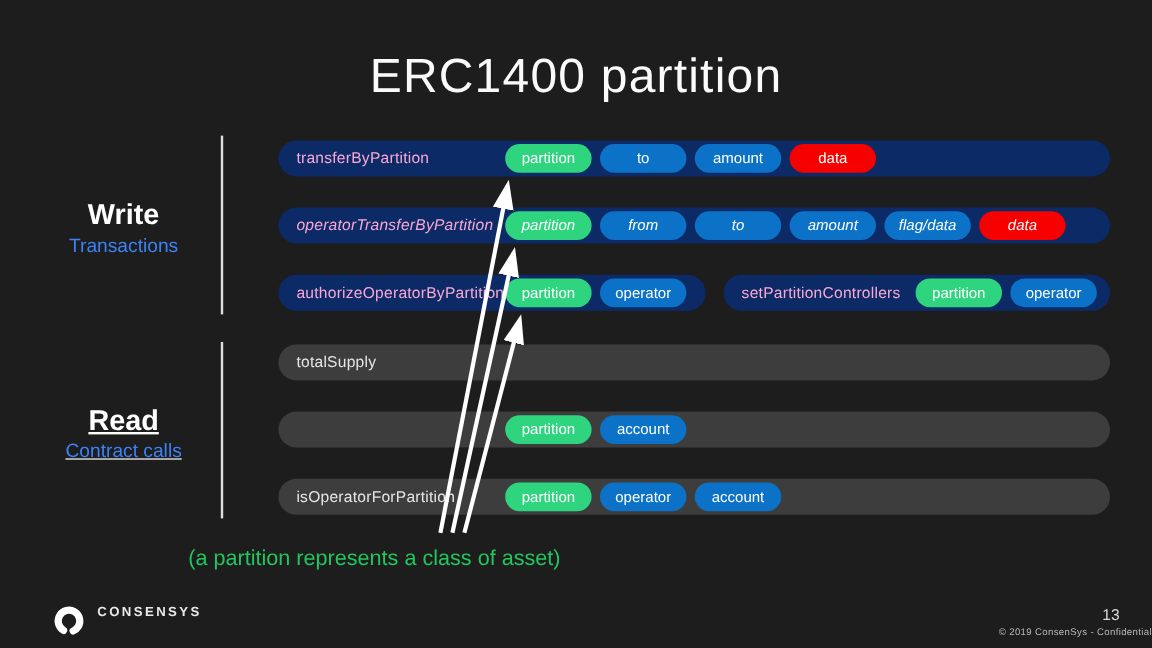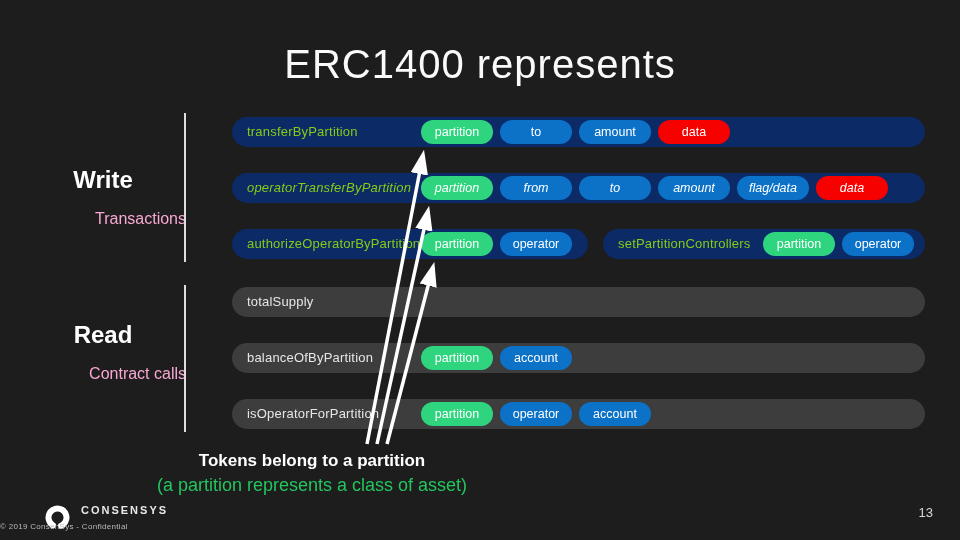--- a/index.html
+++ b/index.html
@@ -19,35 +19,35 @@
     color:#fff;
   }
   .title{
     position:absolute;top:42px;left:0;width:960px;
     text-align:center;font-size:40px;font-weight:400;
     color:#fafafa;letter-spacing:1px;
   }
   
   .section-label{position:absolute;left:20px;width:166px;text-align:center;}
   .section-label .big{font-size:24px;font-weight:bold;color:#fff;}
-  .section-label .small{font-size:16px;color:#f9a8d4;margin-top:16px;text-align:right;}
+  .section-label .small{font-size:16px;color:#3b82f6;margin-top:3px;}
   .sec-write{top:166px;}
-  .sec-read{top:321px;}
+  .sec-read{top:337px;text-decoration:underline;}
   .vline{position:absolute;left:184px;width:2px;background:#dedede;}
   .vline-write{top:113px;height:149px;}
   .vline-read{top:285px;height:147px;}
   
   .fn-row{
     position:absolute;height:30px;border-radius:15px;
   }
   .fn-row.write{background:var(--function-write);}
   .fn-row.read{background:var(--function-read);}
   .fn-name{
     position:absolute;left:15px;top:0;line-height:30px;
-    font-size:13px;letter-spacing:.2px;color:#84cc16;white-space:nowrap;
+    font-size:13px;letter-spacing:.2px;color:#f9a8d4;white-space:nowrap;
   }
   .fn-row.read .fn-name{color:#e6e6e6;}
   .params{
     position:absolute;left:189px;top:3px;display:flex;gap:7px;
   }
   .params.offset-right{left:160px;}
   .param{
     width:72px;height:24px;border-radius:12px;
     display:flex;align-items:center;justify-content:center;
     font-size:12.5px;color:#fff;white-space:nowrap;
@@ -67,31 +67,31 @@
   
   .annotation{
     position:absolute;top:451px;left:62px;width:500px;text-align:center;
   }
   .annotation .bold{font-size:17px;font-weight:bold;color:#fff;}
   .annotation .normal{font-size:18px;font-weight:400;color:#22c55e;margin-top:4px;}
   
   .logo{position:absolute;left:44px;top:504px;display:flex;align-items:flex-start;gap:10px;}
   .logo-text{font-size:11px;font-weight:bold;letter-spacing:2px;color:#e8e8e8;}
   .footer-center{
-    position:absolute;bottom:9px;left:0;width:960px;text-align:left;
+    position:absolute;bottom:9px;left:0;width:960px;text-align:right;
     font-size:8px;color:#b9b9b9;letter-spacing:.3px;
   }
   .page-number{
     position:absolute;right:27px;top:505px;font-size:13px;color:#d8d8d8;margin-left:12px;
   }
 </style>
 </head>
 <body>
 
-<div class="title">ERC1400 represents</div>
+<div class="title">ERC1400 partition</div>
 
 <div class="section-label sec-write">
   <div class="big">Write</div>
   <div class="small">Transactions</div>
 </div>
 <div class="vline vline-write"></div>
 
 <div class="section-label sec-read">
   <div class="big">Read</div>
   <div class="small">Contract calls</div>
@@ -133,21 +133,20 @@
     <span class="param green">partition</span>
     <span class="param blue">operator</span>
   </div>
 </div>
 
 <div class="fn-row read r4">
   <span class="fn-name">totalSupply</span>
 </div>
 
 <div class="fn-row read r5">
-  <span class="fn-name">balanceOfByPartition</span>
   <div class="params">
     <span class="param green">partition</span>
     <span class="param blue">account</span>
   </div>
 </div>
 
 <div class="fn-row read r6">
   <span class="fn-name">isOperatorForPartition</span>
   <div class="params">
     <span class="param green">partition</span>
@@ -161,21 +160,20 @@
     <marker id="ah" viewBox="0 0 7 5" markerWidth="7" markerHeight="5" refX="5.5" refY="2.5" orient="auto" markerUnits="strokeWidth">
       <path d="M0,0 L7,2.5 L0,5 Z" fill="#ffffff"></path>
     </marker>
   </defs>
   <line x1="367" y1="444" x2="423" y2="155" stroke="#ffffff" stroke-width="3.5" marker-end="url(#ah)"></line>
   <line x1="377" y1="444" x2="428" y2="211" stroke="#ffffff" stroke-width="3.5" marker-end="url(#ah)"></line>
   <line x1="387" y1="444" x2="433" y2="267" stroke="#ffffff" stroke-width="3.5" marker-end="url(#ah)"></line>
 </svg>
 
 <div class="annotation">
-  <div class="bold">Tokens belong to a partition</div>
   <div class="normal">(a partition represents a class of asset)</div>
 </div>
 
 <div class="logo">
   <svg width="27" height="27" viewBox="0 0 27 27">
     <circle cx="13.5" cy="13.5" r="9" fill="none" stroke="#ffffff" stroke-width="6" stroke-dasharray="48 9" stroke-linecap="round" transform="rotate(120 13.5 13.5)"></circle>
   </svg>
   <span class="logo-text">CONSENSYS</span>
 </div>
 <div class="footer-center">© 2019 ConsenSys - Confidential</div>

